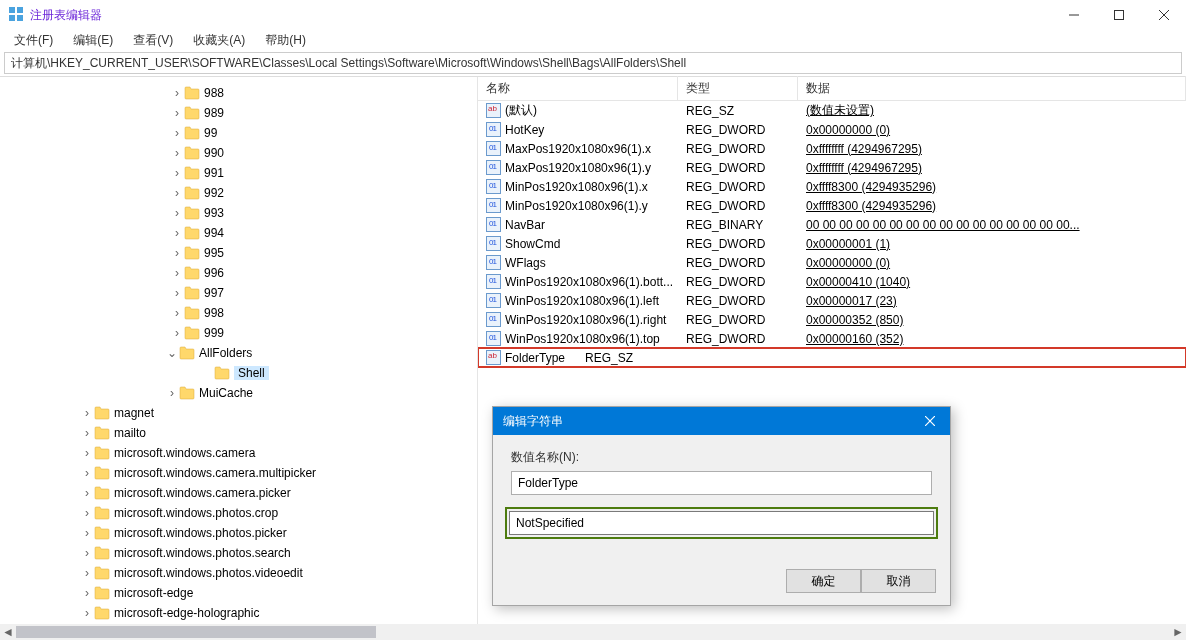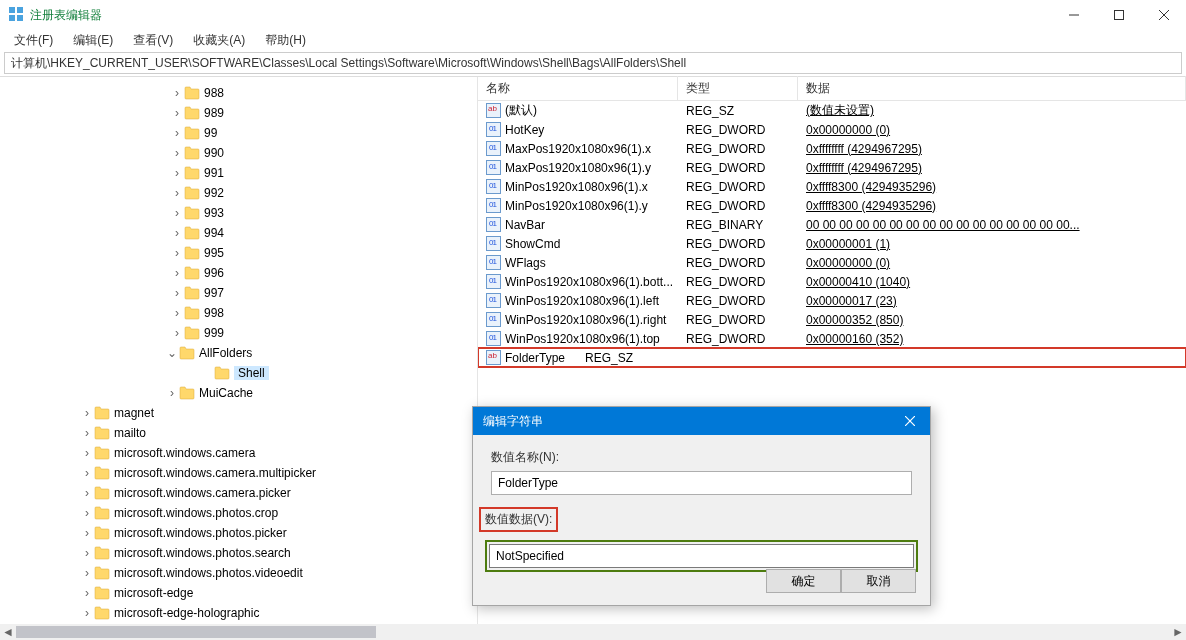--- a/index.html
+++ b/index.html
@@ -1,20 +1,20 @@
 <!DOCTYPE html>
 <html><head>
 <meta charset="utf-8">
 <style>
 * { box-sizing: border-box; margin: 0; padding: 0; font-family: "Microsoft YaHei", "Segoe UI", Tahoma, sans-serif; font-size: 12px; }
 body { width: 1186px; height: 640px; background: #fff; overflow: hidden; position: relative; }
 
 .titlebar { height: 30px; display: flex; align-items: center; justify-content: space-between; padding: 0 0 0 8px; background: #fff; }
 .titlebar .left { display: flex; align-items: center; gap: 6px; }
-.titlebar .title { color: #15803d; }
+.titlebar .title { color: #6d28d9; }
 .titlebar .controls { display: flex; }
 .titlebar .wbtn { width: 45px; height: 30px; display: flex; align-items: center; justify-content: center; color: #333; cursor: default; }
 
 .menubar { height: 20px; display: flex; align-items: center; gap: 12px; padding: 0 10px; color: #333; }
 .menubar span { padding: 2px 4px; cursor: default; }
 
 .addrbar { height: 22px; border: 1px solid #ccc; margin: 2px 4px; padding: 2px 6px; display: flex; align-items: center; color: #333; background: #fff; }
 
 .content { display: flex; height: 562px; border-top: 1px solid #ddd; }
 .tree { width: 478px; border-right: 1px solid #e5e5e5; overflow: hidden; position: relative; padding-top: 6px; }
@@ -39,21 +39,21 @@
 .tree-node .twisty.none { visibility: hidden; }
 .tree-node .fld { display: inline-block; width: 16px; height: 14px; margin-right: 4px; }
 .tree-node.sel > .label { background: #cde8ff; padding: 0 4px; }
 
 .scrollbar-h { position: absolute; bottom: 0; left: 0; right: 0; height: 16px; background: #f0f0f0; display: flex; align-items: center; }
 .scrollbar-h .btn { width: 16px; height: 16px; background: #f0f0f0; display: flex; align-items: center; justify-content: center; color: #666; }
 .scrollbar-h .track { flex: 1; height: 16px; position: relative; }
 .scrollbar-h .thumb { position: absolute; top: 2px; height: 12px; background: #c2c3c9; border-radius: 0; }
 
 
-.dialog { position: absolute; left: 472px; top: 406px; width: 459px; height: 200px; background: #f0f0f0; border: 1px solid #a5a5a5; box-shadow: 3px 3px 12px rgba(0,0,0,.25); }
+.dialog { position: absolute; left: 492px; top: 406px; width: 459px; height: 200px; background: #f0f0f0; border: 1px solid #a5a5a5; box-shadow: 3px 3px 12px rgba(0,0,0,.25); }
 .dlg-title { height: 28px; background: #0078d7; color: #fff; display: flex; align-items: center; justify-content: space-between; padding: 0 0 0 10px; }
 .dlg-title .x { width: 40px; height: 28px; display: flex; align-items: center; justify-content: center; color: #fff; cursor: default; }
 .dlg-body { padding: 14px 18px; }
 .dlg-body .lbl { margin-bottom: 5px; color: #333; }
 .dlg-body .fld-ro { border: 1px solid #aeaeae; padding: 4px 6px; width: 100%; background: #fff; margin-bottom: 12px; }
 .dlg-body .fld-in { border: 1px solid #7a7a7a; padding: 4px 6px; width: 100%; background: #fff; font-family: inherit; font-size: 12px; }
 .dlg-body .hl-box { border: 2px solid #d33929; padding: 2px 4px; margin: 0 -6px 6px -6px; display: inline-block; }
 .dlg-btns { position: absolute; right: 14px; bottom: 12px; display: flex; }
 .dlg-btns button { width: 75px; height: 24px; background: #e1e1e1; border: 1px solid #adadad; cursor: default; font-size: 12px; }
 
@@ -441,21 +441,20 @@
     <div class="x">
         <svg width="10" height="10">
           <line x1="0" y1="0" x2="10" y2="10" stroke="#fff" stroke-width="1.2"></line>
           <line x1="10" y1="0" x2="0" y2="10" stroke="#fff" stroke-width="1.2"></line>
         </svg>
       </div>
   </div>
   <div class="dlg-body">
     <div class="lbl">数值名称(N):</div>
     <div class="fld-ro">FolderType</div>
-    <div style="margin:0 -6px 2px -6px;"><span class="hl-box"><span class="lbl" style="margin:0">数值数据(V):</span></span></div>
     <div style="border:2px solid #4d7c0f; padding:2px; margin:0 -6px;">
       <input class="fld-in" value="NotSpecified" style="">
     </div>
   </div>
   <div class="dlg-btns">
     <button>确定</button>
     <button>取消</button>
   </div>
 </div>
 

